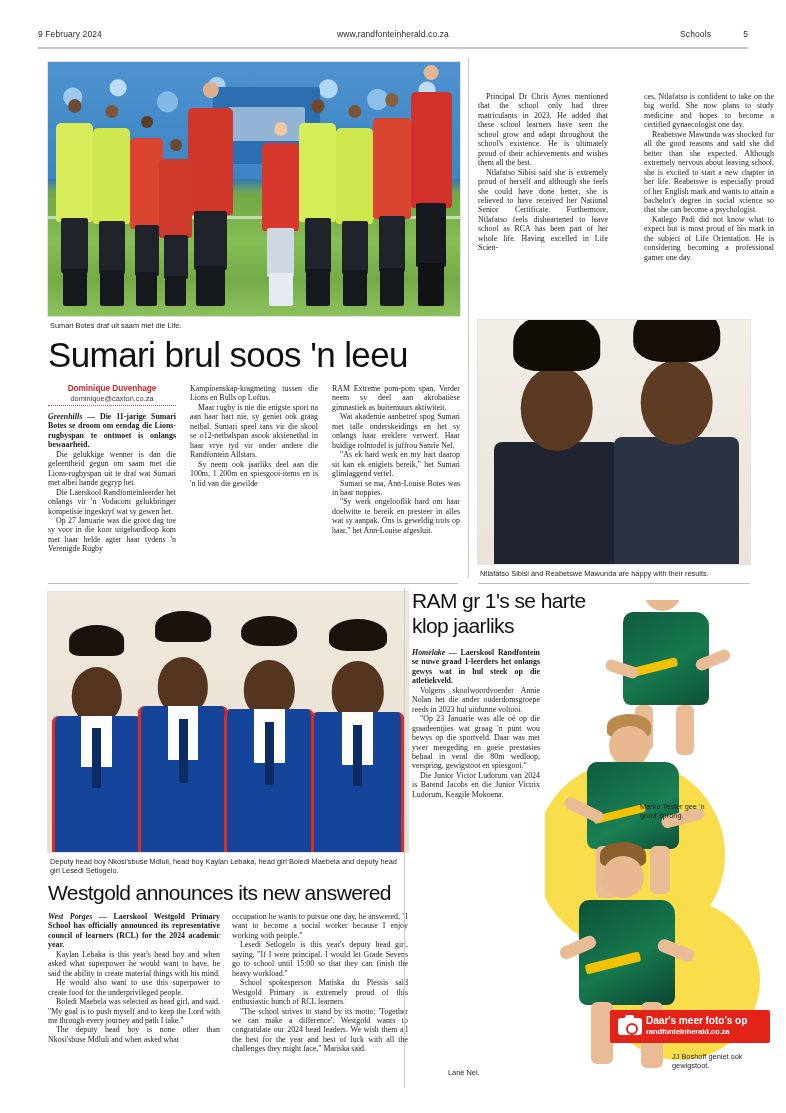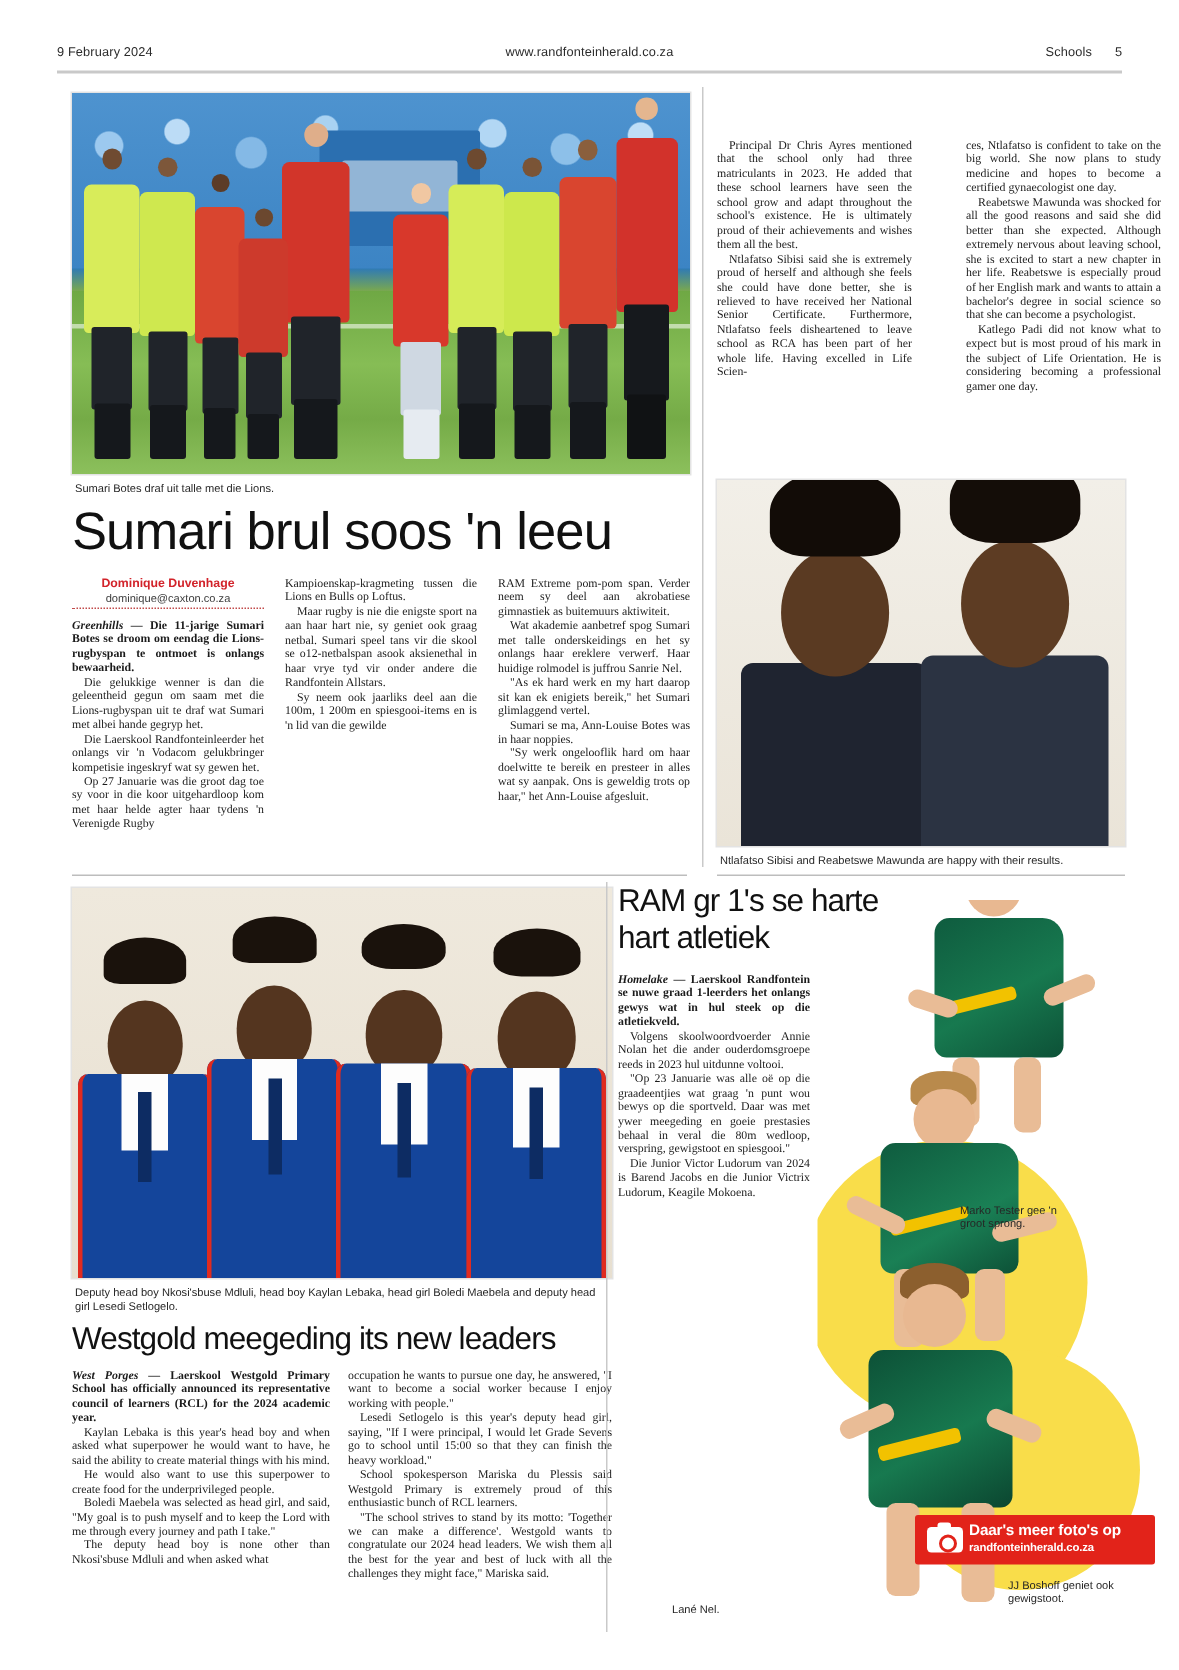--- a/index.html
+++ b/index.html
@@ -14,21 +14,21 @@
   .page{position:relative;width:786px;height:1113px;}
 
   
   .masthead{
     position:absolute;left:38px;top:26px;width:710px;height:22px;
     font-family:"Liberation Sans", sans-serif;
     font-size:8.5px;color:#2b2b2b;
   }
   .masthead .date{position:absolute;left:0;top:3px;letter-spacing:.1px;}
   .masthead .site{position:absolute;left:50%;top:3px;transform:translateX(-50%);letter-spacing:.1px;}
-  .masthead .sect{position:absolute;right:20px;top:3px;letter-spacing:.1px;text-align:center;}
+  .masthead .sect{position:absolute;right:37px;top:3px;letter-spacing:.1px;text-align:center;}
   .masthead .pagenum{position:absolute;right:0;top:3px;}
   .rule-top{position:absolute;left:38px;top:47px;width:710px;height:2px;background:#c9c9c9;}
 
   
   .photo{position:absolute;overflow:hidden;background:#d8d8d8;}
   .cap{
     position:absolute;
     font-family:"Liberation Sans", sans-serif;
     font-size:7.4px;line-height:9.4px;color:#262626;
   }
@@ -208,21 +208,21 @@
         <div class="sock"></div>
         <div class="head" style="background:#8a5f3d"></div>
       </div>
     <div class="pl" style="left:88%;width:10%;height:84%;">
         <div class="tors" style="background:#d2322b"></div>
         <div class="legs" style="background:#16191d"></div>
         <div class="sock" style="background:#101214"></div>
         <div class="head" style="background:#e4b68f"></div>
       </div>
   </div>
-  <div class="cap" style="left:50px;top:321px;width:400px;">Sumari Botes draf uit talle met die Lions.</div>
+  <div class="cap" style="left:50px;top:321px;width:400px;">Sumari Botes draf uit saam met die Life.</div>
 
   <div class="hl" style="left:48px;top:334px;width:420px;font-size:35px;line-height:42px;">Sumari brul soos 'n leeu</div>
 
   <div class="byline" style="left:48px;top:384px;text-align:center;">
     <div class="nm">Dominique Duvenhage</div>
     <div class="em">dominique@caxton.co.za</div>
     <div class="dots"></div>
   </div>
 
   <div class="col" id="lead-c0" style="left:48px;top:412px;width:128px;height:160px;">
@@ -269,21 +269,21 @@
       <div class="face" style="background:#5d3c23"></div>
       <div class="hair" style="background:#140d08;border-radius:50% 50% 34% 34%;"></div>
     </div>
   </div>
   <div class="cap" style="left:480px;top:569px;width:272px;">Ntlafatso Sibisi and Reabetswe Mawunda are happy with their results.</div>
 
   <div class="hrule" style="left:478px;top:583px;width:272px;"></div>
 
   <div class="hl" style="left:412px;top:588px;width:230px;font-size:21px;line-height:25px;">
     <div>RAM gr 1's se harte</div>
-    <div>hart atletiek</div>
+    <div>klop jaarliks</div>
   </div>
 
   <div class="col" id="ram-c0" style="left:412px;top:648px;width:128px;height:190px;">
       <p class="lead"><span class="place">Homelake</span> — Laerskool Randfontein se nuwe graad 1-leerders het onlangs gewys wat in hul steek op die atletiekveld.</p>
       <p class="">Volgens skoolwoordvoerder Annie Nolan het die ander ouderdomsgroepe reeds in 2023 hul uitdunne voltooi.</p>
       <p class="">"Op 23 Januarie was alle oë op die graadeentjies wat graag 'n punt wou bewys op die sportveld. Daar was met ywer meegeding en goeie prestasies behaal in veral die 80m wedloop, verspring, gewigstoot en spiesgooi."</p>
       <p class="">Die Junior Victor Ludorum van 2024 is Barend Jacobs en die Junior Victrix Ludorum, Keagile Mokoena.</p>
     </div>
 
   <div style="position:absolute;left:545px;top:600px;width:235px;height:500px;overflow:hidden;">
@@ -360,21 +360,21 @@
     <div class="kid" style="left:73%;width:26%;height:84%;">
       <div class="hair" style="border-radius:50% 50% 32% 32%;"></div>
         <div class="face"></div>
       <div class="blz"></div>
         <div class="shirt"></div>
         <div class="tie"></div>
     </div>
   </div>
   <div class="cap" style="left:50px;top:857px;width:355px;">Deputy head boy Nkosi'sbuse Mdluli, head boy Kaylan Lebaka, head girl Boledi Maebela and deputy head girl Lesedi Setlogelo.</div>
 
-  <div class="hl" style="left:48px;top:880px;width:370px;font-size:21px;line-height:25px;">Westgold meegeding its new leaders</div>
+  <div class="hl" style="left:48px;top:880px;width:370px;font-size:21px;line-height:25px;">Westgold announces its new answered</div>
 
   <div class="col" id="wg-c0" style="left:48px;top:912px;width:172px;height:182px;">
       <p class="lead"><span class="place">West Porges</span> — Laerskool Westgold Primary School has officially announced its representative council of learners (RCL) for the 2024 academic year.</p>
       <p class="">Kaylan Lebaka is this year's head boy and when asked what superpower he would want to have, he said the ability to create material things with his mind.</p>
       <p class="">He would also want to use this superpower to create food for the underprivileged people.</p>
       <p class="">Boledi Maebela was selected as head girl, and said, "My goal is to push myself and to keep the Lord with me through every journey and path I take."</p>
       <p class="">The deputy head boy is none other than Nkosi'sbuse Mdluli and when asked what</p>
     </div>
   <div class="col" id="wg-c1" style="left:232px;top:912px;width:176px;height:182px;">
       <p class="first">occupation he wants to pursue one day, he answered, "I want to become a social worker because I enjoy working with people."</p>

